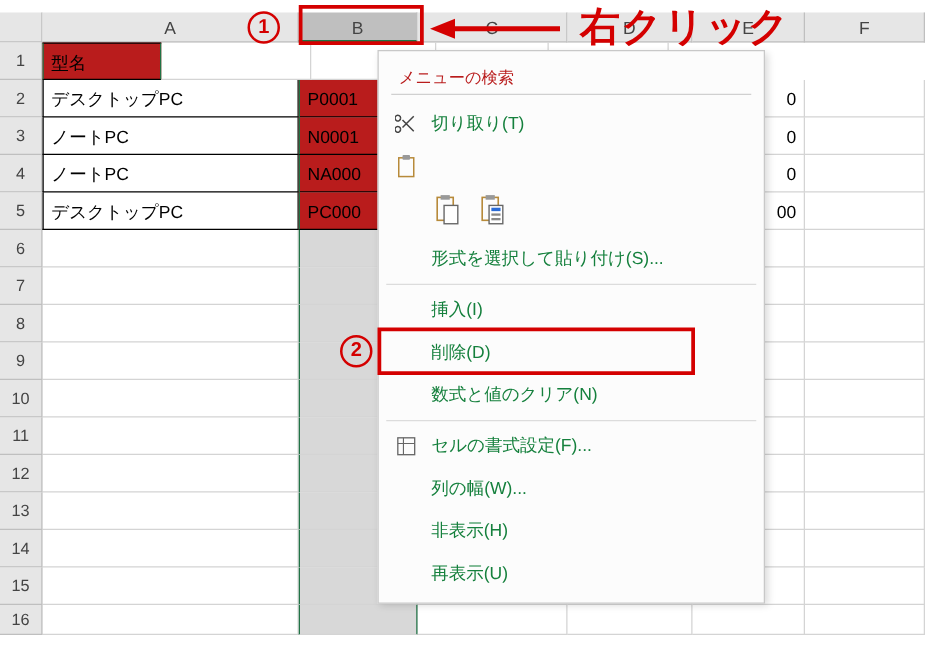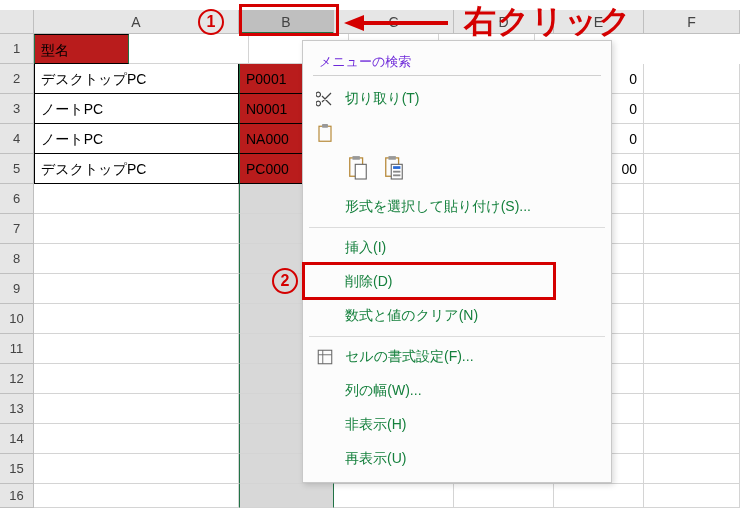--- a/index.html
+++ b/index.html
@@ -82,21 +82,21 @@
     left: 302px; top: 40px;
     width: 310px;
     background: #fcfcfc;
     border: 1px solid #c8c8c8;
     box-shadow: 2px 2px 6px rgba(0,0,0,.15);
     padding: 2px 0 6px 0;
   }
   .menu-search {
     margin: 6px 10px 6px 10px;
     padding: 4px 6px;
-    color: #6d28d9;
+    color: #b91c1c;
     border-bottom: 1px solid #d0d0d0;
     font-size: 13px;
   }
   .menu-item {
     display: flex;
     align-items: center;
     padding: 7px 14px 7px 10px;
     color: #15803d;
     font-size: 14px;
     cursor: default;

